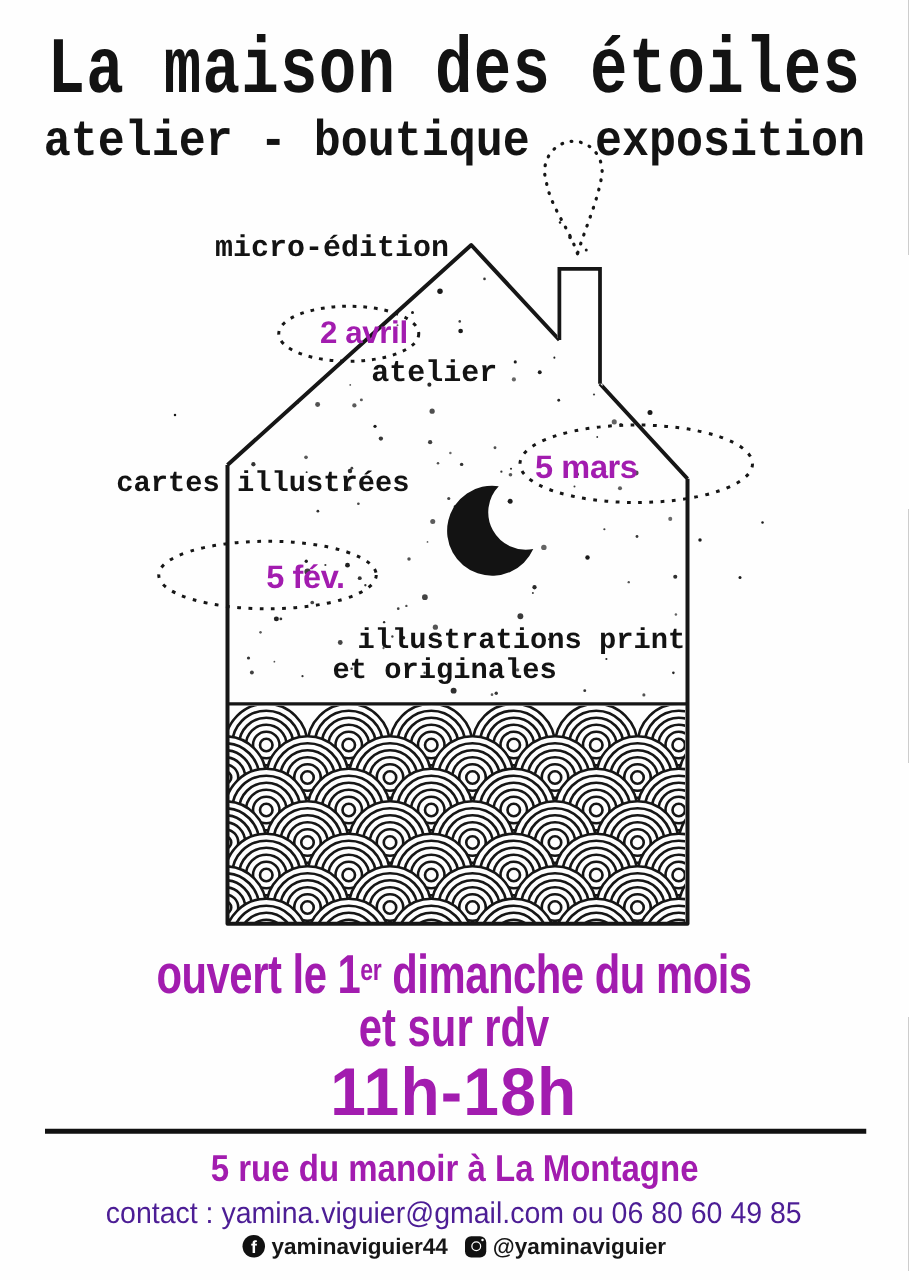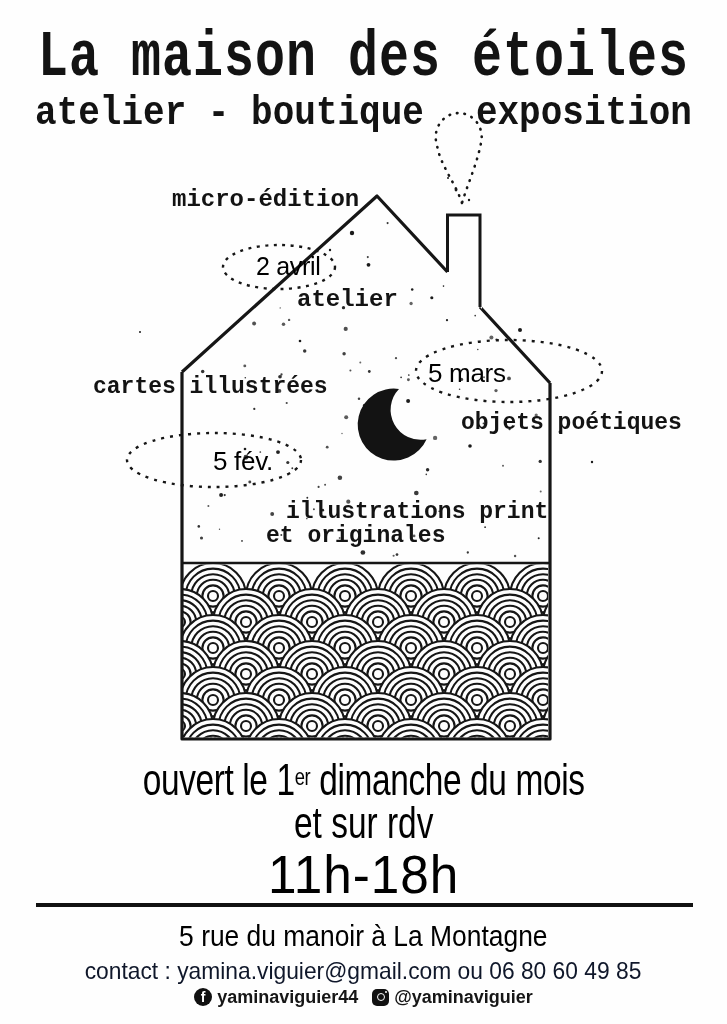--- a/index.html
+++ b/index.html
@@ -4,21 +4,21 @@
 <style>
   html,body{margin:0;padding:0;background:#888;}
   #page{
     position:relative;width:727px;height:1024px;margin:0 auto;
     background:#fefefe;overflow:hidden;
     font-family:"Liberation Sans",sans-serif;color:#161616;
   }
   #art{position:absolute;left:0;top:0;}
   .abs{position:absolute;line-height:1;white-space:pre;}
   .mono{font-family:"Liberation Mono","DejaVu Sans Mono",monospace;font-weight:700;color:#131313;}
-  .sans{font-family:"Liberation Sans",sans-serif;font-weight:400;color:#000000;}
+  .sans{font-family:"Liberation Sans",sans-serif;font-weight:700;color:#a21caf;}
 
   .title{left:0;right:0;top:26px;text-align:center;font-size:50px;letter-spacing:1px;
          transform:scaleY(1.28);transform-origin:center top;}
   .subtitle{left:0;right:0;top:94px;display:flex;justify-content:center;gap:52px;
             font-size:36px;transform:scaleY(1.12);transform-origin:center top;}
 
   .lbl-micro{left:140px;top:188px;font-size:24px;margin-left:32px;}
   .lbl-affiches{left:297px;top:288px;font-size:24px;}
   .lbl-cartes{left:93px;top:376px;font-size:23px;}
   .lbl-objets{left:461px;top:412px;font-size:23px;}
@@ -35,21 +35,21 @@
   .open2{left:0;right:0;top:801px;text-align:center;font-size:44px;}
   .open2 .inner{display:inline-block;transform:scaleX(0.76);transform-origin:center;}
   .sup{font-size:0.55em;position:relative;top:-0.42em;}
   .hours{left:0;right:0;top:847px;text-align:center;font-size:54px;letter-spacing:1px;}
   .hours .inner{display:inline-block;transform:scaleX(0.95);transform-origin:center;}
 
   .rule{position:absolute;left:36px;right:34px;top:903px;height:4px;background:#111;}
 
   .address{left:0;right:0;top:921px;text-align:center;font-size:30px;}
   .address .inner{display:inline-block;transform:scaleX(0.88);transform-origin:center;}
-  .contact{left:0;right:0;top:959px;text-align:center;font-size:24px;font-weight:400;color:#0f172a;}
+  .contact{left:0;right:0;top:959px;text-align:center;font-size:24px;font-weight:400;color:#4c1d95;}
   .contact .inner{display:inline-block;transform:scaleX(0.95);transform-origin:center;}
 
   .social{left:0;right:0;top:988px;display:flex;justify-content:center;align-items:center;
           gap:14px;font-size:18px;font-weight:700;}
   .social .item{display:flex;align-items:center;gap:5px;}
   .fb-icon{width:18px;height:18px;border-radius:50%;background:#111;color:#fff;
            font:700 14px/18px "Liberation Sans",sans-serif;text-align:center;display:inline-block;}
   .ig-icon{position:relative;width:17px;height:17px;border-radius:5px;background:#111;display:inline-block;}
   .ig-icon::before{content:"";position:absolute;left:4.5px;top:4.5px;width:6px;height:6px;
                    border:1.6px solid #fff;border-radius:50%;}
@@ -536,21 +536,20 @@
 
   <div class="abs mono title">La maison des étoiles</div>
   <div class="abs mono subtitle">
     <span>atelier - boutique</span>
     <span>exposition</span>
   </div>
 
   <div class="abs mono lbl-micro">micro-édition</div>
   <div class="abs mono lbl-affiches">atelier</div>
   <div class="abs mono lbl-cartes">cartes illustrées</div>
-  <div class="abs mono lbl-objets">objets poétiques</div>
   <div class="abs mono lbl-illu1">illustrations print</div>
   <div class="abs mono lbl-illu2">et originales</div>
 
   <div class="abs sans date date-avril">2 avril</div>
   <div class="abs sans date date-mars">5 mars</div>
   <div class="abs sans date date-fev">5 fév.</div>
 
   <div class="abs sans open1"><span class="inner"><span>ouvert le 1</span><span class="sup">er</span><span> dimanche du mois</span></span></div>
   <div class="abs sans open2"><span class="inner">et sur rdv</span></div>
   <div class="abs sans hours"><span class="inner">11h-18h</span></div>

